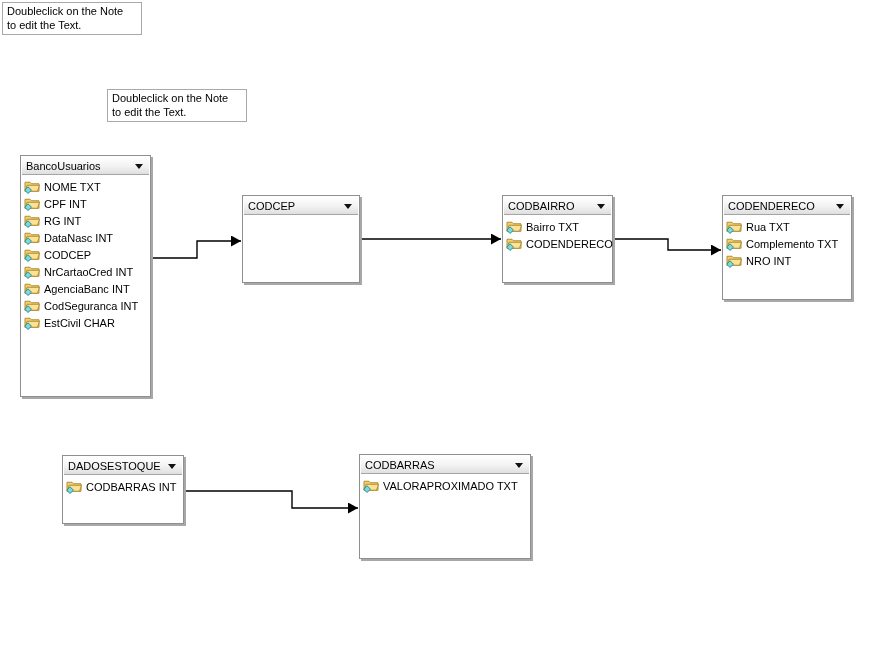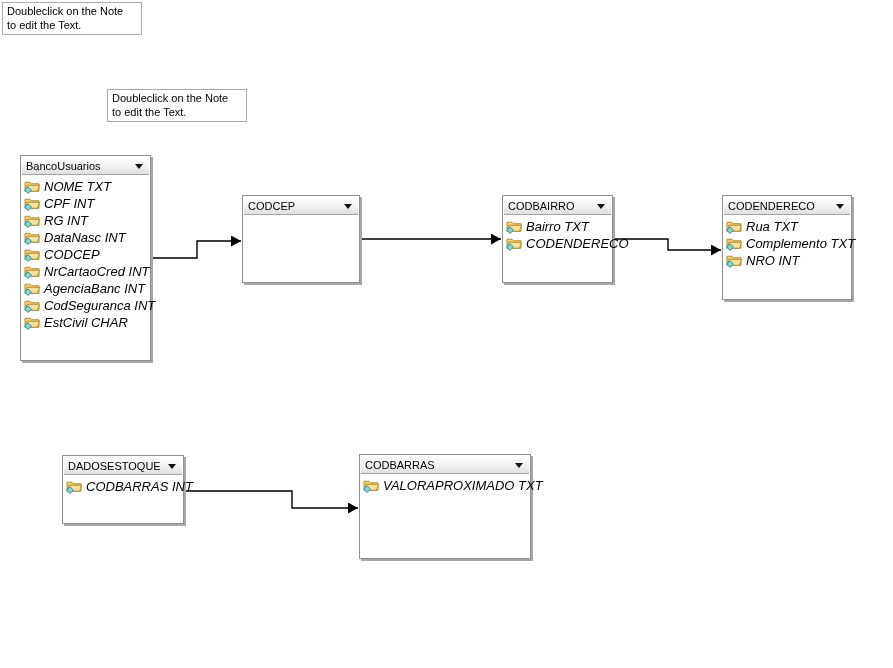--- a/index.html
+++ b/index.html
@@ -78,22 +78,21 @@
     align-items: center;
     height: 17px;
     padding-left: 3px;
     gap: 4px;
   }
   .field-icon {
     flex: 0 0 auto;
     display: block;
   }
   .field-label {
-    font-size: 13px;
-    font-style: italic;
+    font-size: 11px;
     white-space: nowrap;
   }
 </style>
 </head>
 <body>
 
 <div id="canvas">
   <svg id="connector-svg" width="893" height="668" viewBox="0 0 893 668">
     <defs>
       <marker id="arrowhead" markerUnits="userSpaceOnUse" markerWidth="10" markerHeight="11" viewBox="0 0 10 11" refX="10" refY="5.5" orient="auto">
@@ -109,21 +108,21 @@
       <div class="note" style="left: 2px; top: 2px; width: 140px; min-height: 31px;">
         <div>Doubleclick on the Note</div>
         <div>to edit the Text.</div>
       </div>
       <div class="note" style="left: 107px; top: 89px; width: 140px; min-height: 31px;">
         <div>Doubleclick on the Note</div>
         <div>to edit the Text.</div>
       </div>
     </div>
   <div id="tables-layer">
-      <div class="entity" style="left: 20px; top: 155px; width: 131px; height: 206px;">
+      <div class="entity" style="left: 20px; top: 155px; width: 131px; height: 242px;">
         <div class="entity-header">
           <span class="entity-title">BancoUsuarios</span>
           <span class="chevron"></span>
         </div>
         <div class="entity-body">
           <div class="field-row">
             <svg class="field-icon" width="16" height="15" viewBox="0 0 16 14.5">
               <path d="M1,3 L6,3 L7.5,4.5 L15,4.5 L15,12 L1,12 Z" fill="#f5d06c" stroke="#b08f35" stroke-width="1"></path>
               <path d="M1,12 L3,6 L15.5,6 L13.5,12 Z" fill="#fbe297" stroke="#b08f35" stroke-width="1"></path>
               <polygon points="4,7.5 7.5,11 4,14.2 0.8,11" fill="#7fd8dc" stroke="#2e8f94" stroke-width="1"></polygon>

